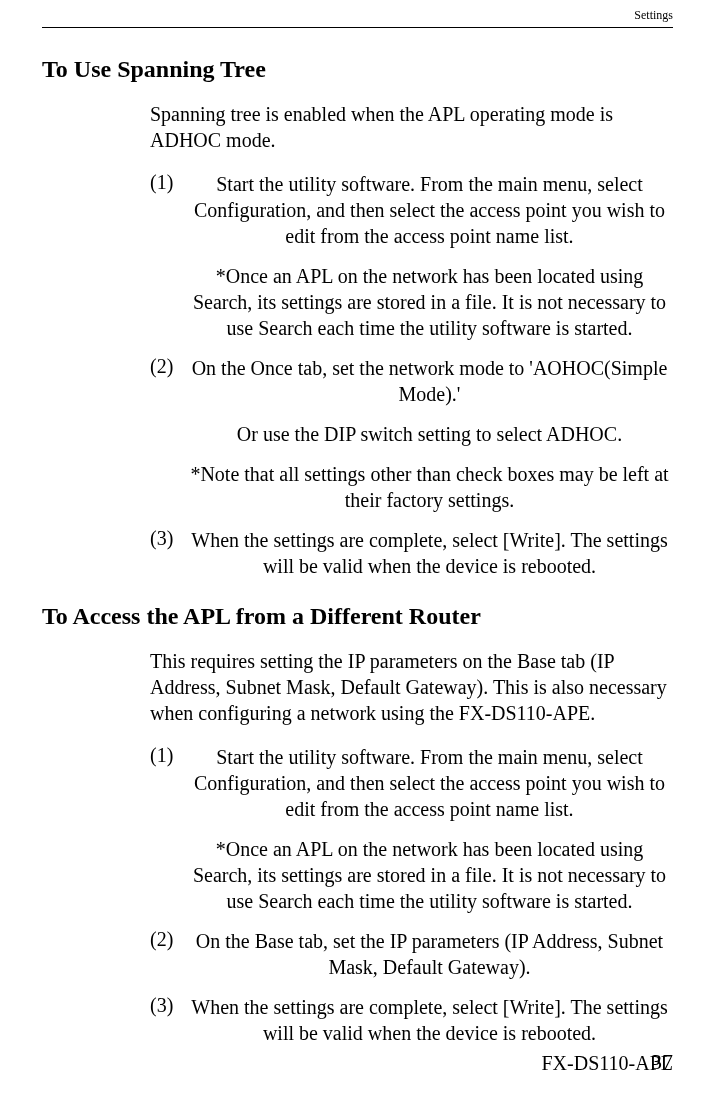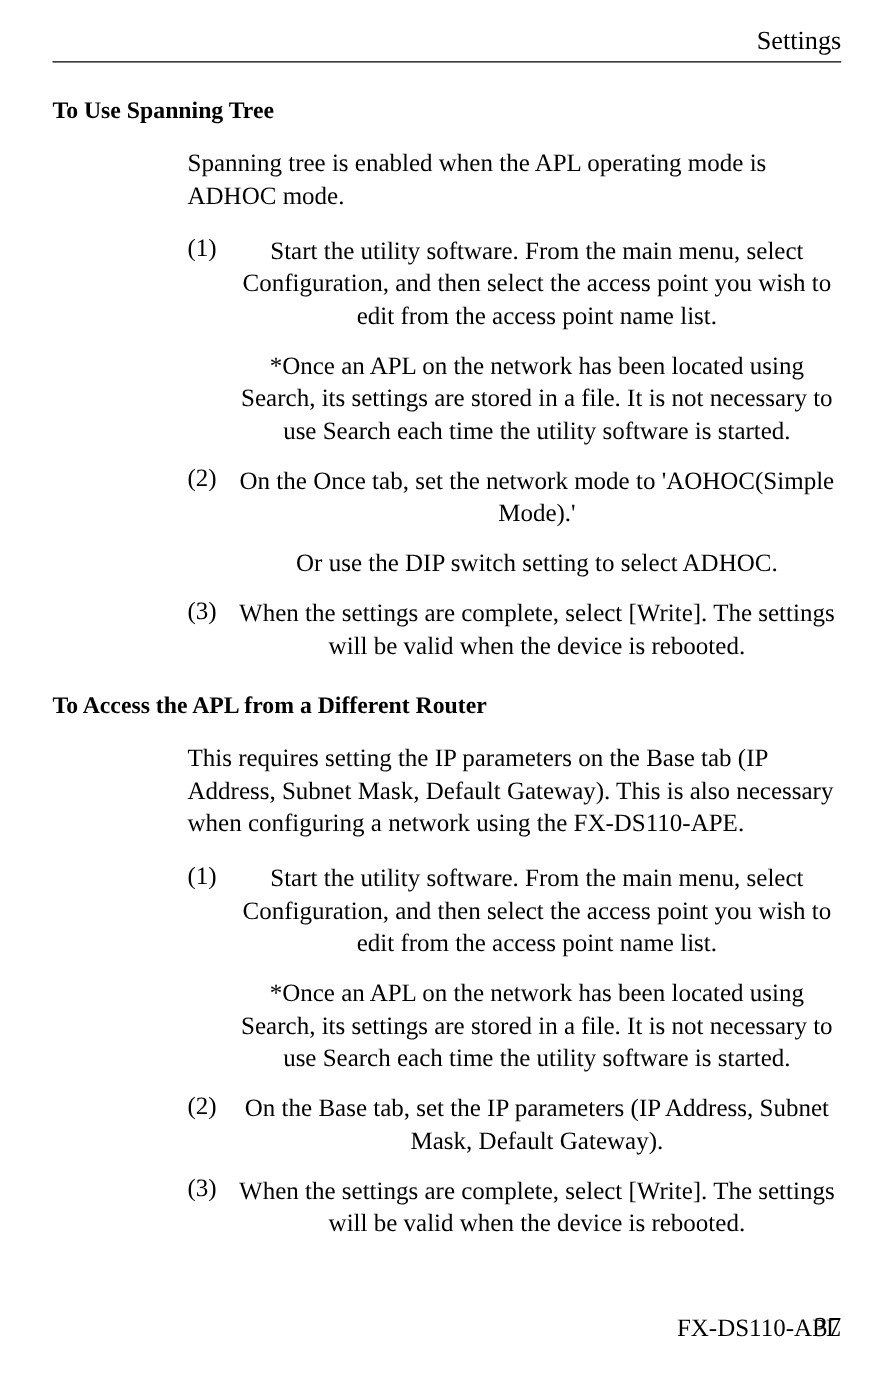--- a/index.html
+++ b/index.html
@@ -10,31 +10,31 @@
     body {
       font-family: "Times New Roman", Times, serif;
       background: white;
       width: 715px;
       height: 1103px;
       position: relative;
       padding: 0 42px;
     }
     .header-label {
       text-align: right;
-      font-size: 21px;
-      padding-top: 20px;
+      font-size: 12px;
+      padding-top: 8px;
       padding-bottom: 4px;
     }
     .header-rule {
       border: none;
       border-top: 1.5px solid black;
       margin-bottom: 28px;
     }
     h2.section-heading {
-      font-size: 19px;
+      font-size: 24px;
       font-weight: bold;
       margin-bottom: 18px;
       margin-top: 24px;
     }
     .intro-text {
       font-size: 20px;
       line-height: 1.3;
       margin-left: 108px;
       margin-bottom: 18px;
     }
@@ -95,20 +95,21 @@
     <p>Start the utility software.   From the main menu, select Configuration, and then select the access point you wish to edit from the access point name list.</p>
     <p>*Once an APL on the network has been located using Search, its settings are stored in a file.   It is not necessary to use Search each time the utility software is started.</p>
   </div>
 </div>
 
 <div class="numbered-item">
   <div class="item-num">(2)</div>
   <div class="item-body">
     <p>On the Once tab, set the network mode to 'AOHOC(Simple Mode).'</p>
     <p>Or use the DIP switch setting to select ADHOC.</p>
+    <p>*Note that all settings other than check boxes may be left at their factory settings.</p>
   </div>
 </div>
 
 <div class="numbered-item">
   <div class="item-num">(3)</div>
   <div class="item-body">
     <p>When the settings are complete, select [Write].   The settings will be valid when the device is rebooted.</p>
   </div>
 </div>
 

